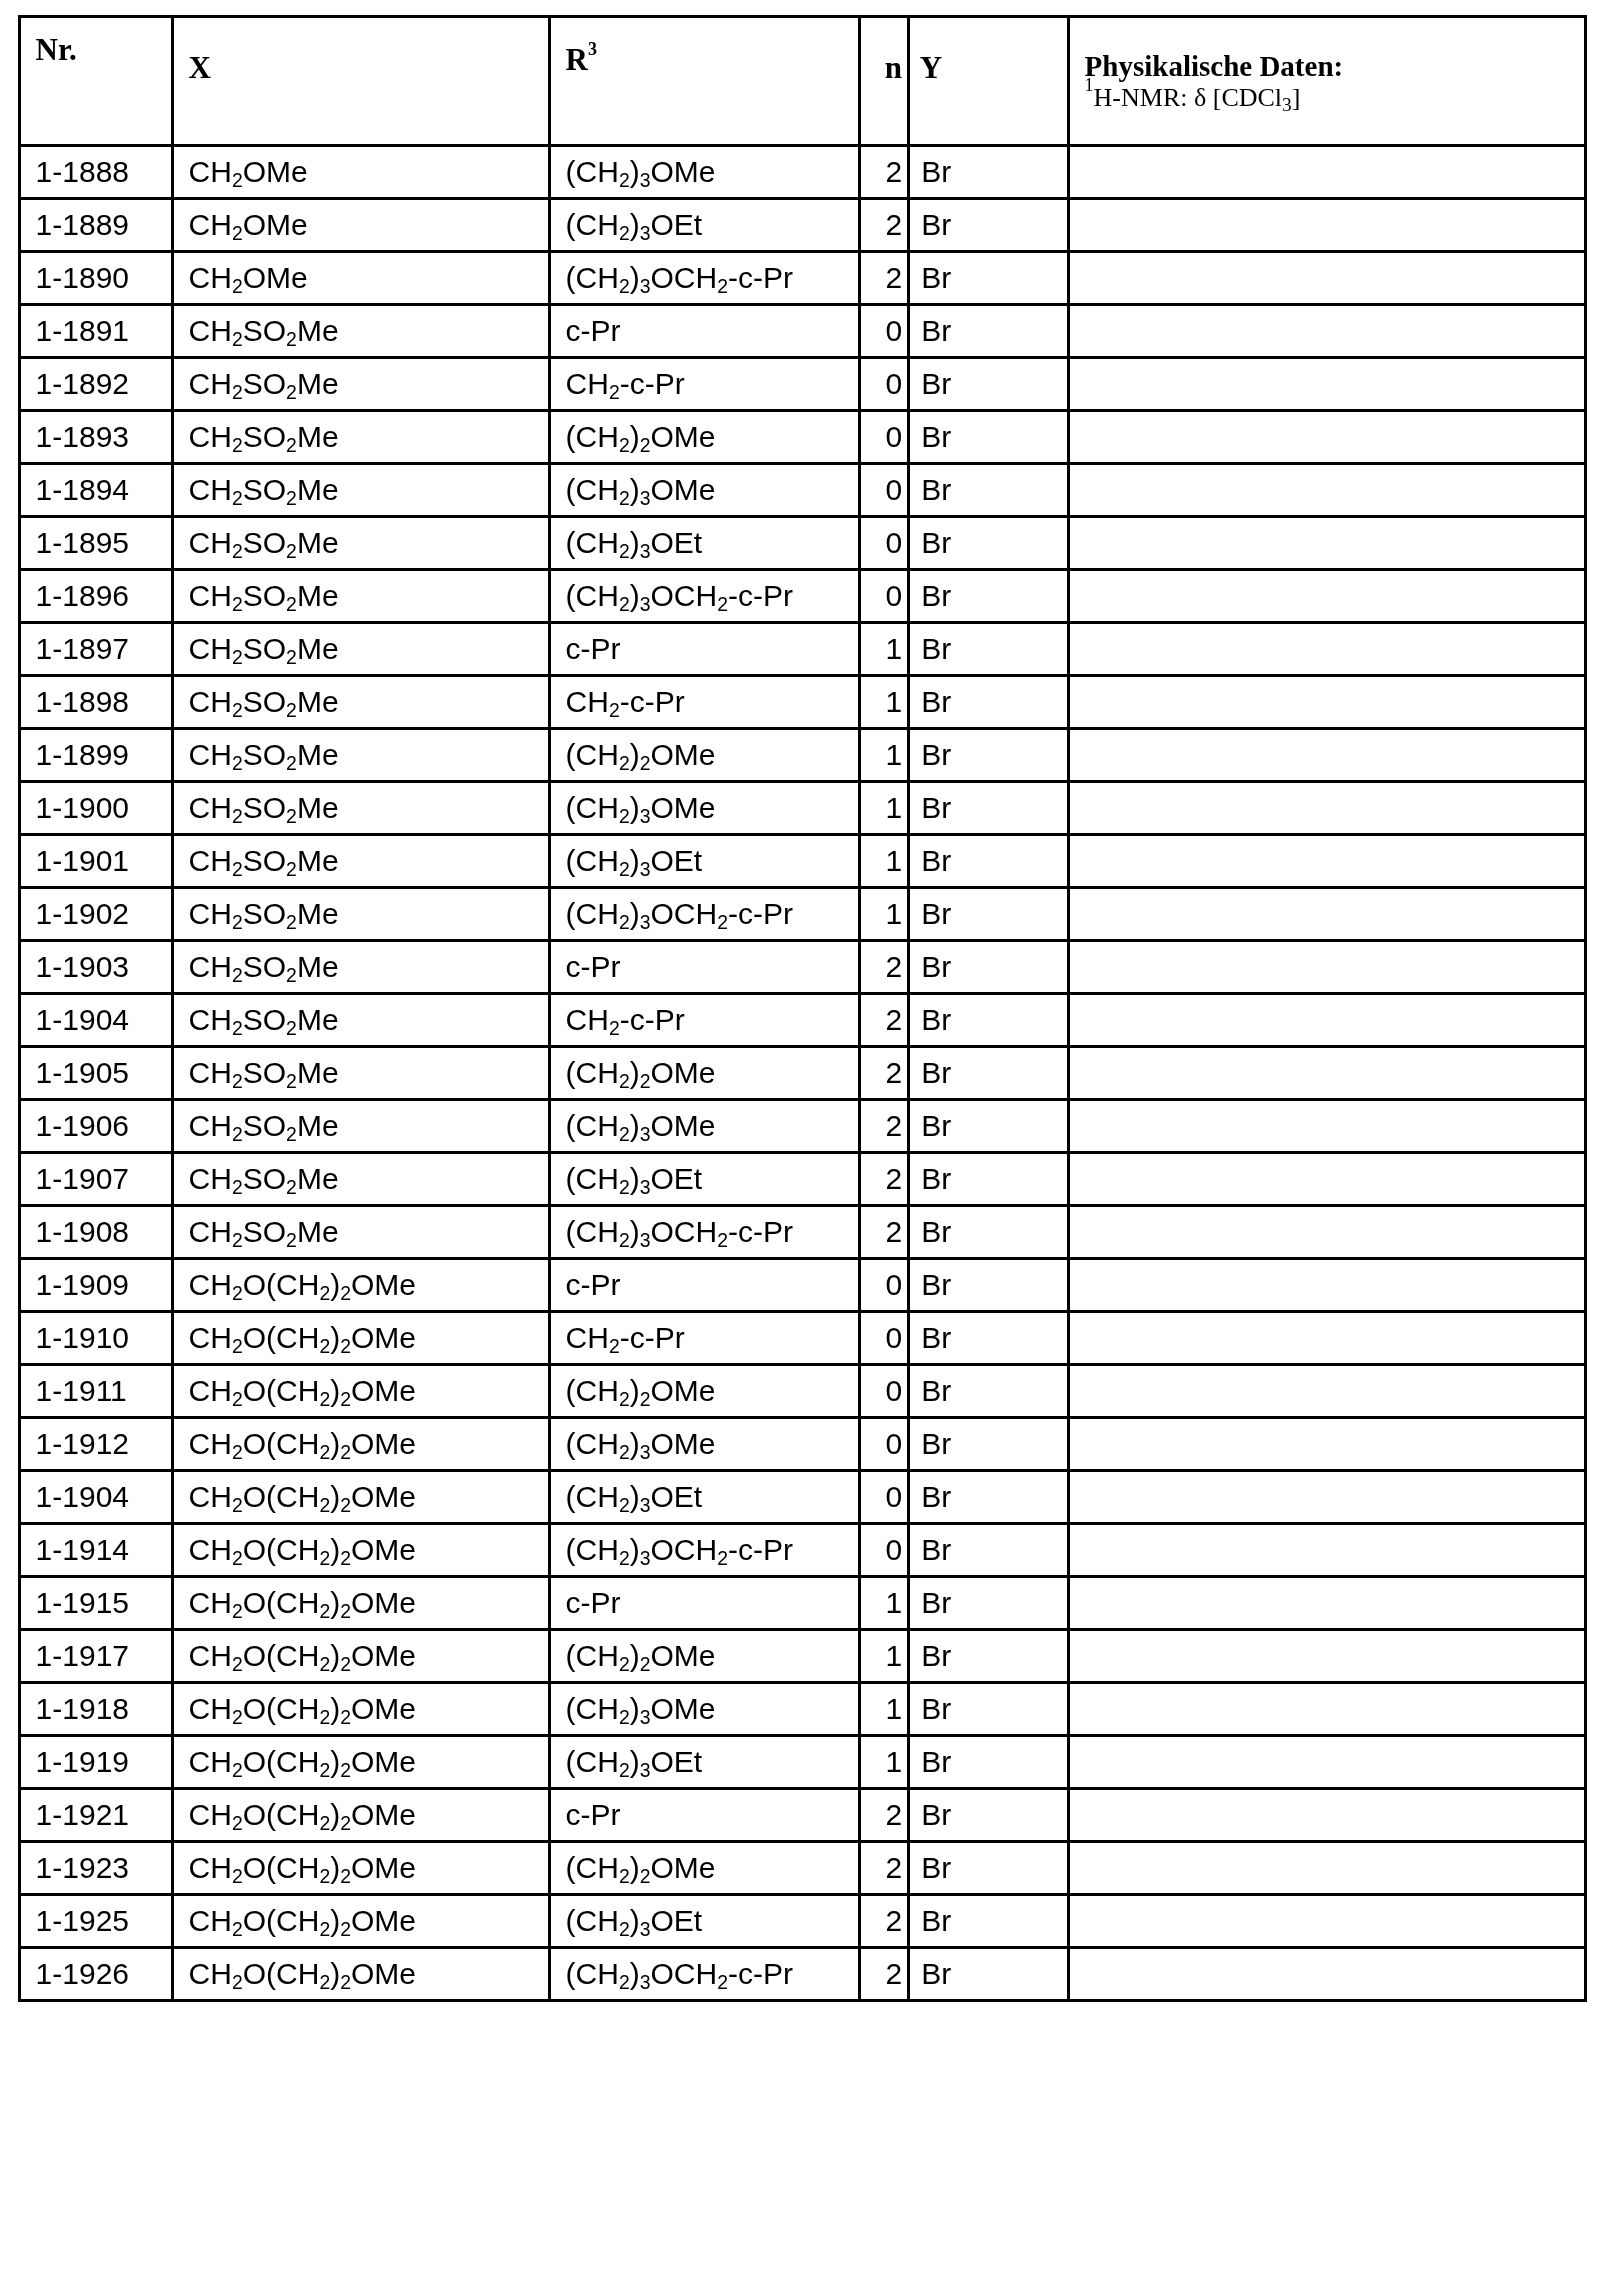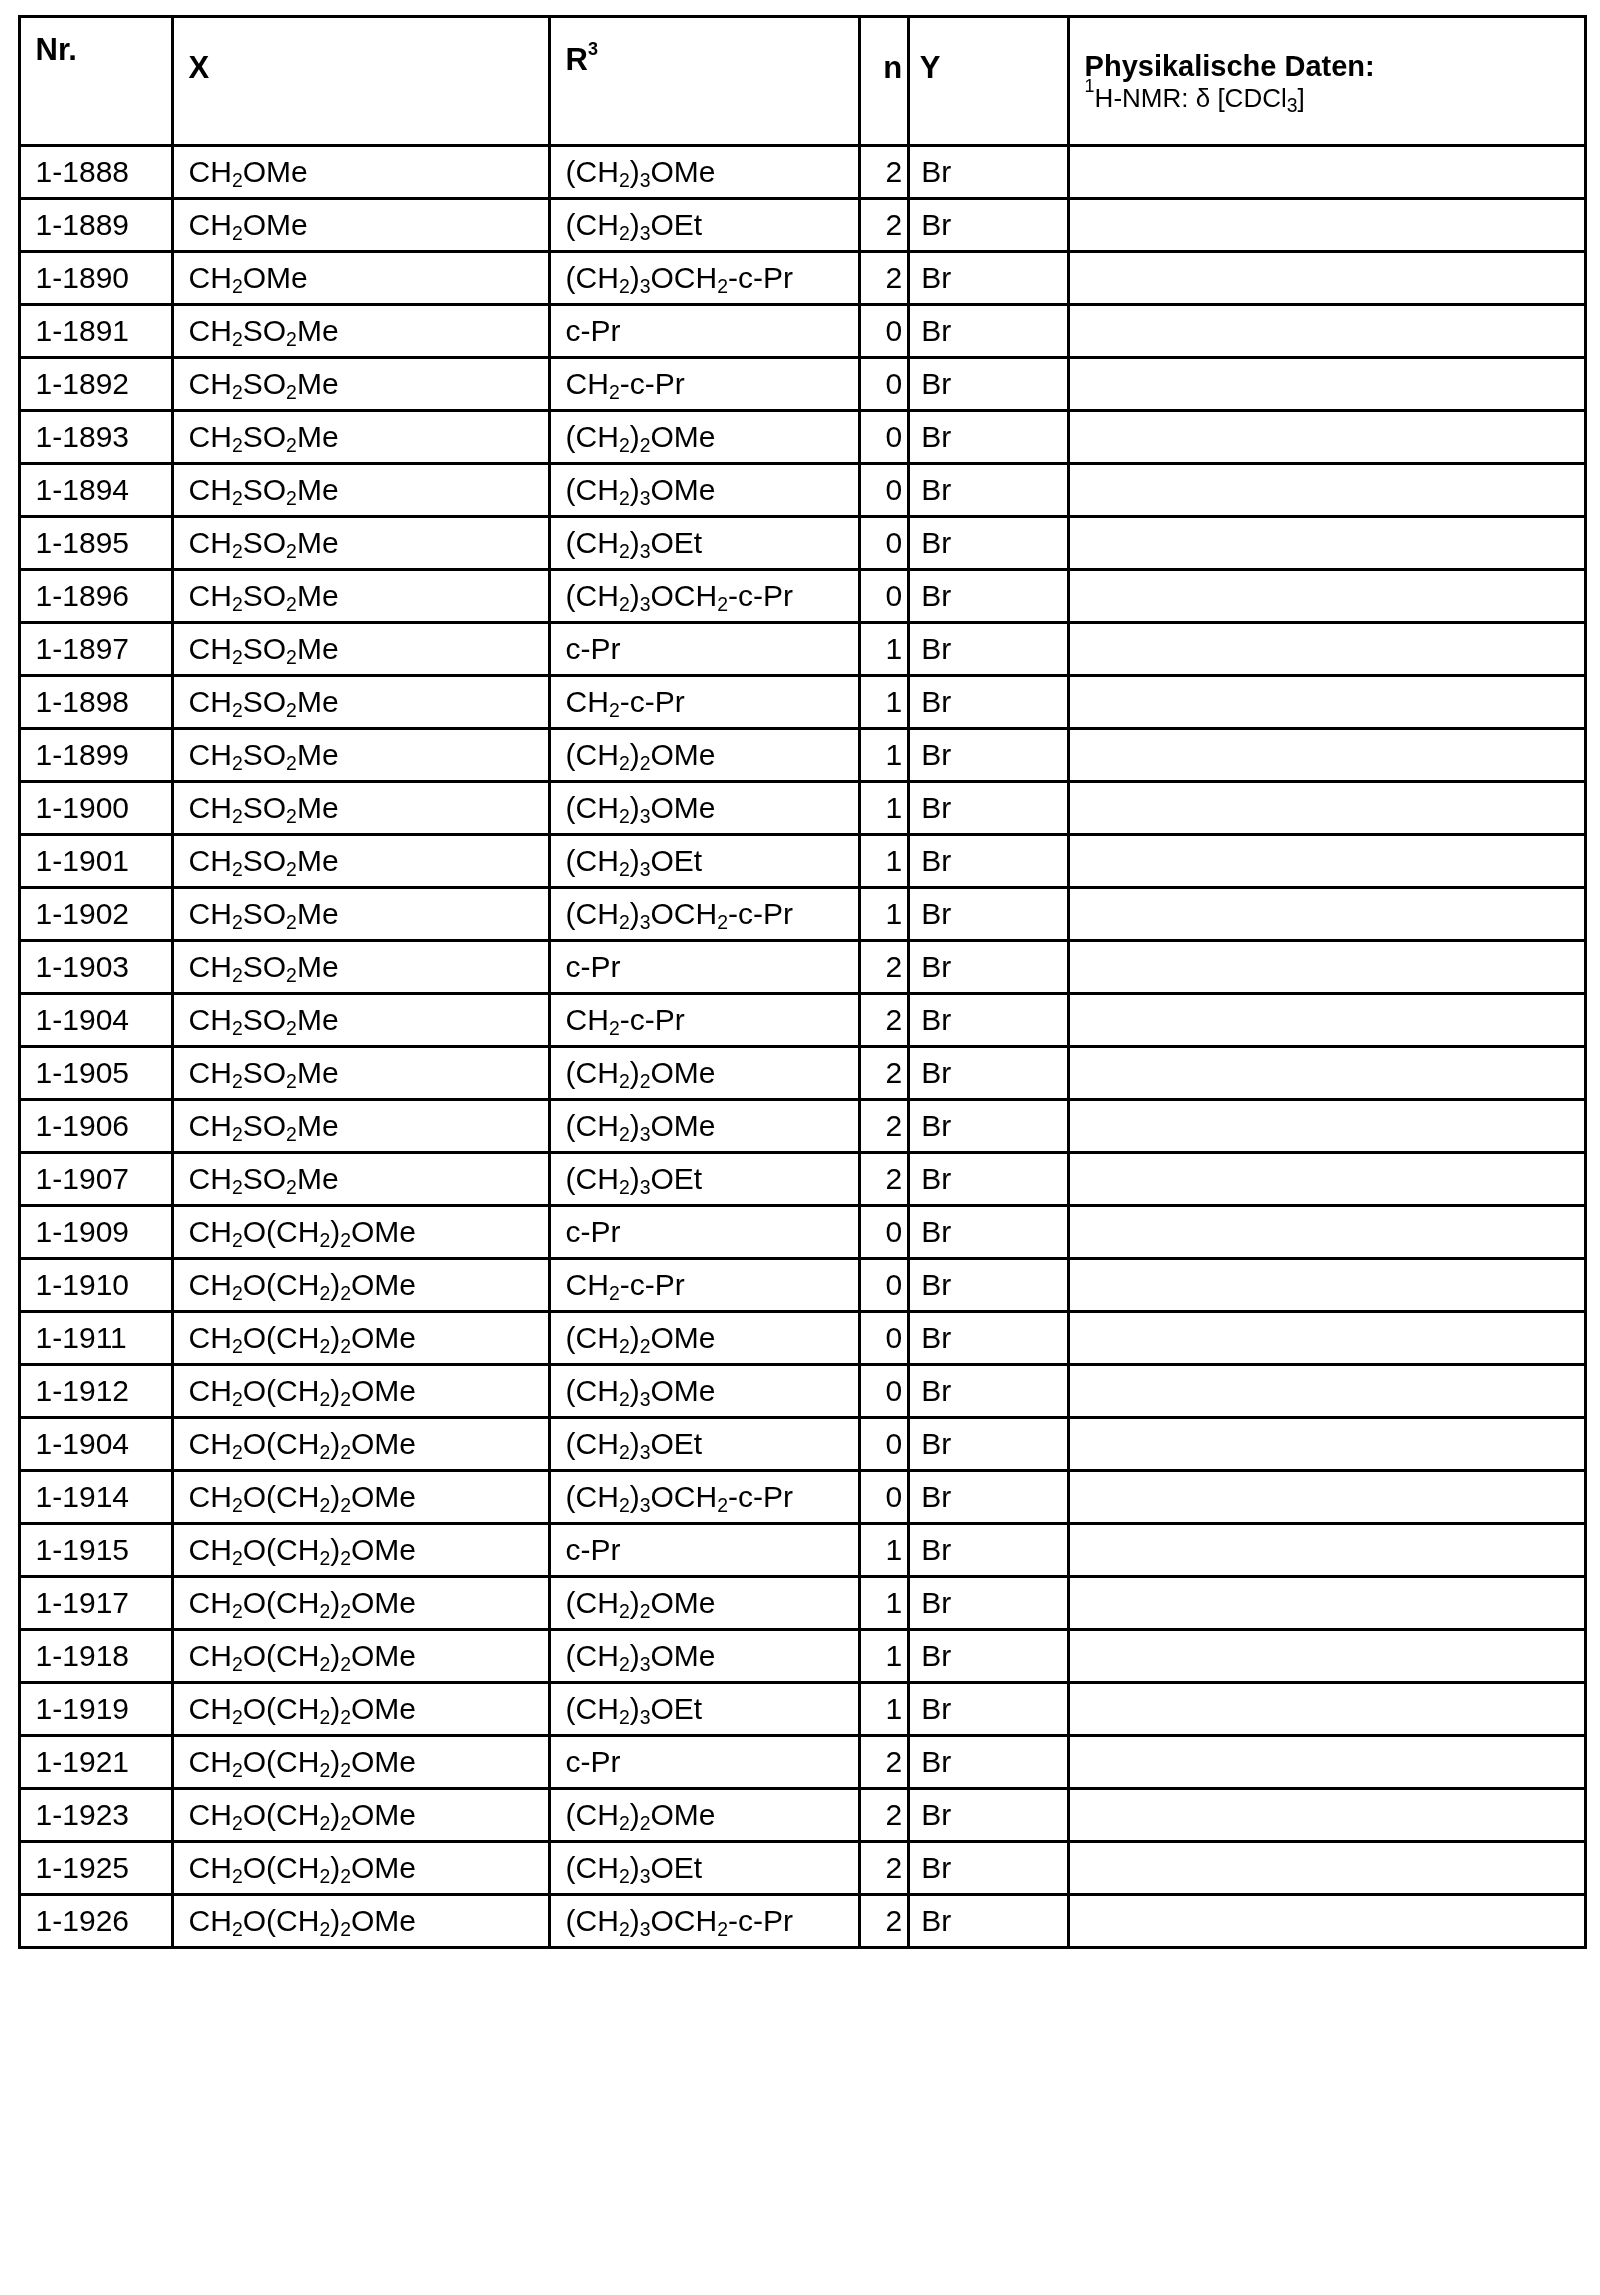--- a/index.html
+++ b/index.html
@@ -1,19 +1,19 @@
 <!DOCTYPE html>
 <html style="font-size:13px"><head>
 <meta charset="utf-8">
 <style>
   html,body{margin:0;padding:0;background:#fff;}
   body{width:1600px;height:2295px;position:relative;overflow:hidden;font-family:"Liberation Sans",sans-serif;color:#000;}
   table{position:absolute;left:18px;top:14.6px;border-collapse:collapse;table-layout:fixed;width:1566px;}
   td,th{border:3.2px solid #000;padding:0 0 0 14.6px;font-size:30px;font-weight:normal;text-align:left;vertical-align:middle;white-space:nowrap;overflow:hidden;}
-  th{height:94px;vertical-align:top;padding-top:14.6px;font-weight:bold;font-size:31px;}
+  th{height:94px;vertical-align:top;padding-top:14.6px;font-weight:bold;font-size:31px;font-family:Liberation Serif, serif;}
   th.phys{font-size:29px;}
   th.phys .sub{font-weight:normal;font-size:26px;display:block;}
   tr.row td{height:50px;}
   td.n{padding:0;text-align:right;padding-right:4.9px;}
   th.n{padding:14.6px 4.9px 0 0;text-align:right;}
   sub{font-size:19.4px;vertical-align:-4.9px;line-height:0;}
   sup{font-size:18px;vertical-align:14.6px;line-height:0;}
 </style>
 </head>
 <body>
@@ -195,20 +195,28 @@
       </tr>
       <tr class="row">
         <td>1-1907</td>
         <td class="chem">CH<sub>2</sub>SO<sub>2</sub>Me</td>
         <td class="chem">(CH<sub>2</sub>)<sub>3</sub>OEt</td>
         <td class="n">2</td>
         <td style="padding-left: 11.3px;">Br</td>
         <td></td>
       </tr>
       <tr class="row">
+        <td>1-1908</td>
+        <td class="chem">CH<sub>2</sub>SO<sub>2</sub>Me</td>
+        <td class="chem">(CH<sub>2</sub>)<sub>3</sub>OCH<sub>2</sub>-c-Pr</td>
+        <td class="n">2</td>
+        <td style="padding-left: 11.3px;">Br</td>
+        <td></td>
+      </tr>
+      <tr class="row">
         <td>1-1909</td>
         <td class="chem">CH<sub>2</sub>O(CH<sub>2</sub>)<sub>2</sub>OMe</td>
         <td class="chem">c-Pr</td>
         <td class="n">0</td>
         <td style="padding-left: 11.3px;">Br</td>
         <td></td>
       </tr>
       <tr class="row">
         <td>1-1910</td>
         <td class="chem">CH<sub>2</sub>O(CH<sub>2</sub>)<sub>2</sub>OMe</td>

